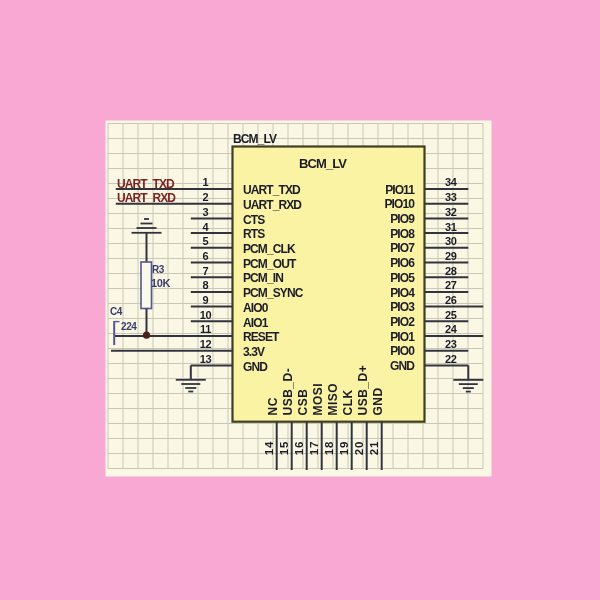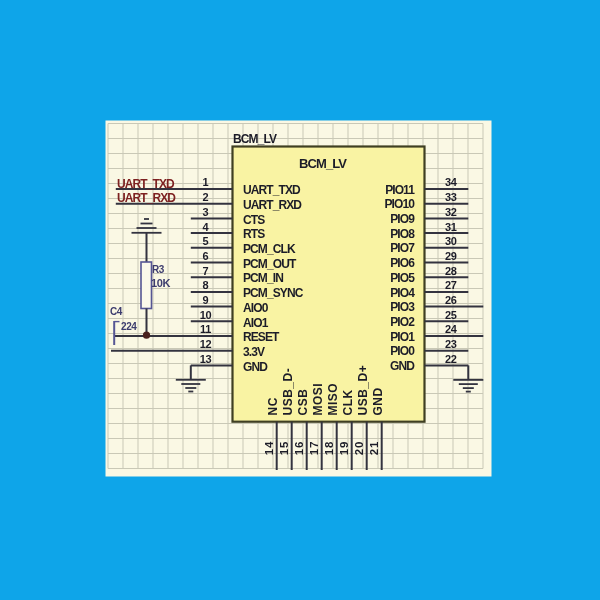--- a/index.html
+++ b/index.html
@@ -1,15 +1,15 @@
 <!DOCTYPE html>
 <html><head><meta charset="utf-8"><style>
 html,body{margin:0;padding:0;background:#fff;}
 *{font-family:"Liberation Sans", sans-serif;}
-.wrap{width:600px;height:600px;position:relative;background:#0ea5e9;overflow:hidden;}
+.wrap{width:600px;height:600px;position:relative;background:#f9a8d4;overflow:hidden;}
 svg{position:absolute;left:0;top:0;filter:blur(0.7px);}
 text{font-weight:bold;fill:#1c1c28;}
 .pn{font-size:11px;letter-spacing:-0.3px;}
 .lb{font-size:12px;letter-spacing:-0.9px;}
 .bl{font-size:12px;letter-spacing:0.5px;}
 .bn{font-size:11.5px;letter-spacing:0.8px;}
 .sm{font-size:10px;letter-spacing:-0.4px;fill:#3c3c6e;}
 </style></head><body>
 <div class="wrap">
 <svg width="600" height="600" viewBox="0 0 600 600">

